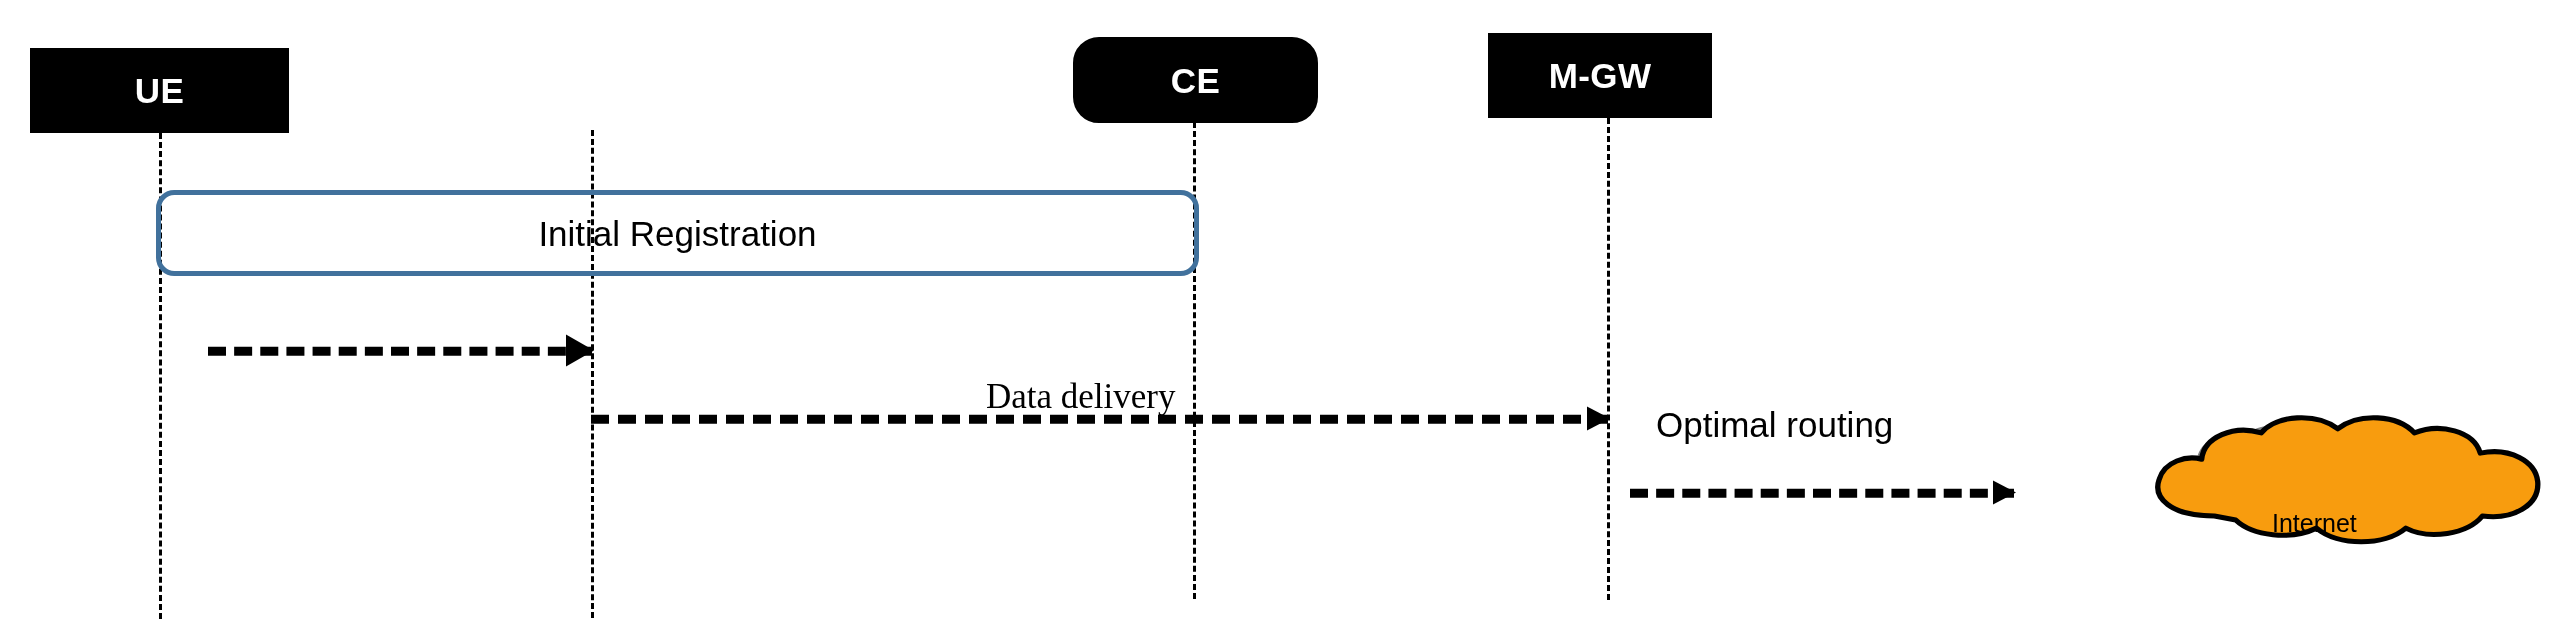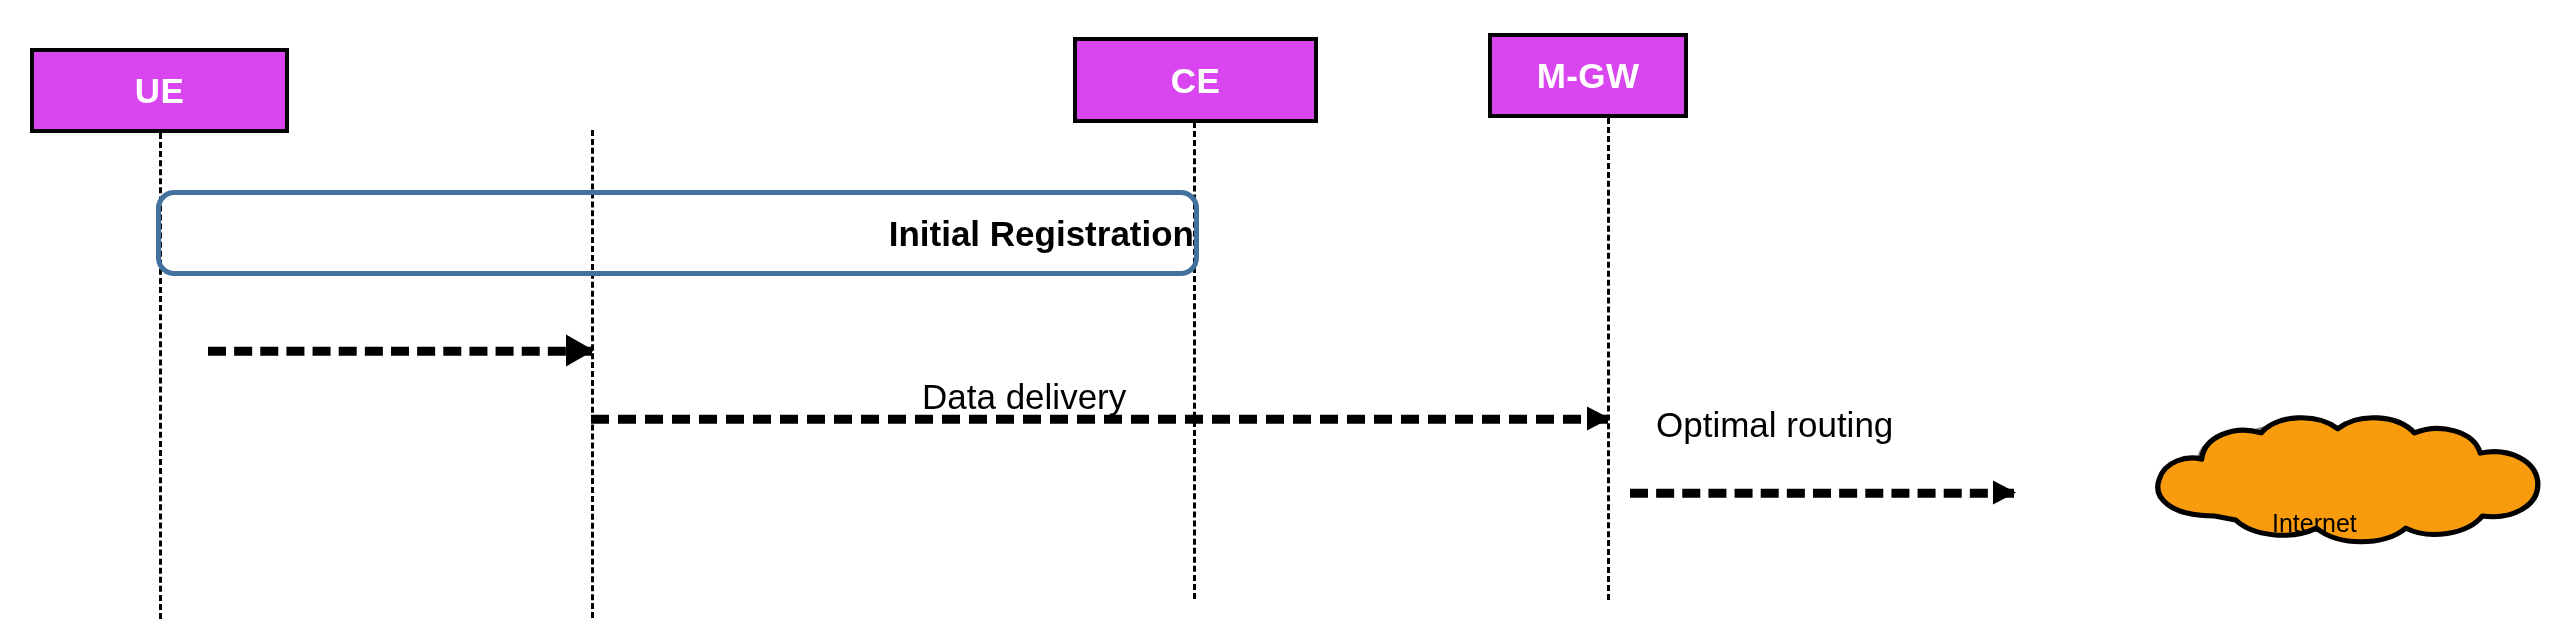--- a/index.html
+++ b/index.html
@@ -22,21 +22,21 @@
   .lifeline {
     position: absolute;
     width: 0;
     border-left: 3.3px dashed #000000;
   }
 
   
   .node-box {
     position: absolute;
     box-sizing: border-box;
-    background: #d946ef;
+    background: #000000;
     border: 4.2px solid #000000;
     display: flex;
     align-items: center;
     justify-content: center;
   }
   .node-label {
     color: #ffffff;
     font-weight: bold;
     font-size: 35px;
     letter-spacing: 0.4px;
@@ -46,22 +46,21 @@
 
   
   .reg-box {
     position: absolute;
     box-sizing: border-box;
     background: transparent;
     border: 5.8px solid #41719C;
     border-radius: 18.3px;
     display: flex;
     align-items: center;
-    justify-content: flex-end;
-    font-weight: bold;
+    justify-content: center;
   }
   .reg-label {
     color: #000000;
     font-size: 35px;
     line-height: 1;
     white-space: nowrap;
   }
 
   
   .msg-arrow {
@@ -127,42 +126,42 @@
   <div class="lifeline" style="left:159px;  top:133px; height:486px;"></div>
   <div class="lifeline" style="left:591px;  top:130px; height:488px;"></div>
   <div class="lifeline" style="left:1193px; top:122px; height:477px;"></div>
   <div class="lifeline" style="left:1607px; top:118px; height:482px;"></div>
 
   <div class="node-box" style="left:30px; top:48px; width:259px; height:85px;">
     <span class="node-label">UE</span>
   </div>
 
 
-  <div class="node-box" style="left:1073px; top:37px; width:245px; height:86px;">
+  <div class="node-box" style="left:1073px; top:37px; width:245px; height:86px;border-radius:26px;">
     <span class="node-label">CE</span>
   </div>
 
-  <div class="node-box" style="left:1488px; top:33px; width:200px; height:85px;">
+  <div class="node-box" style="left:1488px; top:33px; width:224px; height:85px;">
     <span class="node-label">M-GW</span>
   </div>
 
   <div class="reg-box" style="left:156px; top:190px; width:1043px; height:86px;">
     <span class="reg-label">Initial Registration</span>
   </div>
 
   <div class="msg-arrow" style="left:208px; top:351px; width:384px;">
     <span class="msg-line"></span>
     <span class="msg-head"></span>
   </div>
 
   <div class="msg-arrow" style="left:591px; top:419px; width:1017px;">
     <span class="msg-line"></span>
     <span class="msg-head small"></span>
   </div>
-  <span class="caption" style="left:922px; top:379px;">Data delivery</span>
+  <span class="caption" style="left:986px; top:379px;font-family:Liberation Serif, serif;">Data delivery</span>
 
   <div class="msg-arrow" style="left:1630px; top:493px; width:384px;">
     <span class="msg-line"></span>
     <span class="msg-head small"></span>
   </div>
   <span class="caption" style="left:1656px; top:407px;">Optimal routing</span>
 
   <div class="cloud-wrap" style="left:2139px; top:411px; width:432px; height:158px;">
     <svg width="432" height="158" viewBox="0 0 520 190">
       <g transform="translate(22,22)">

